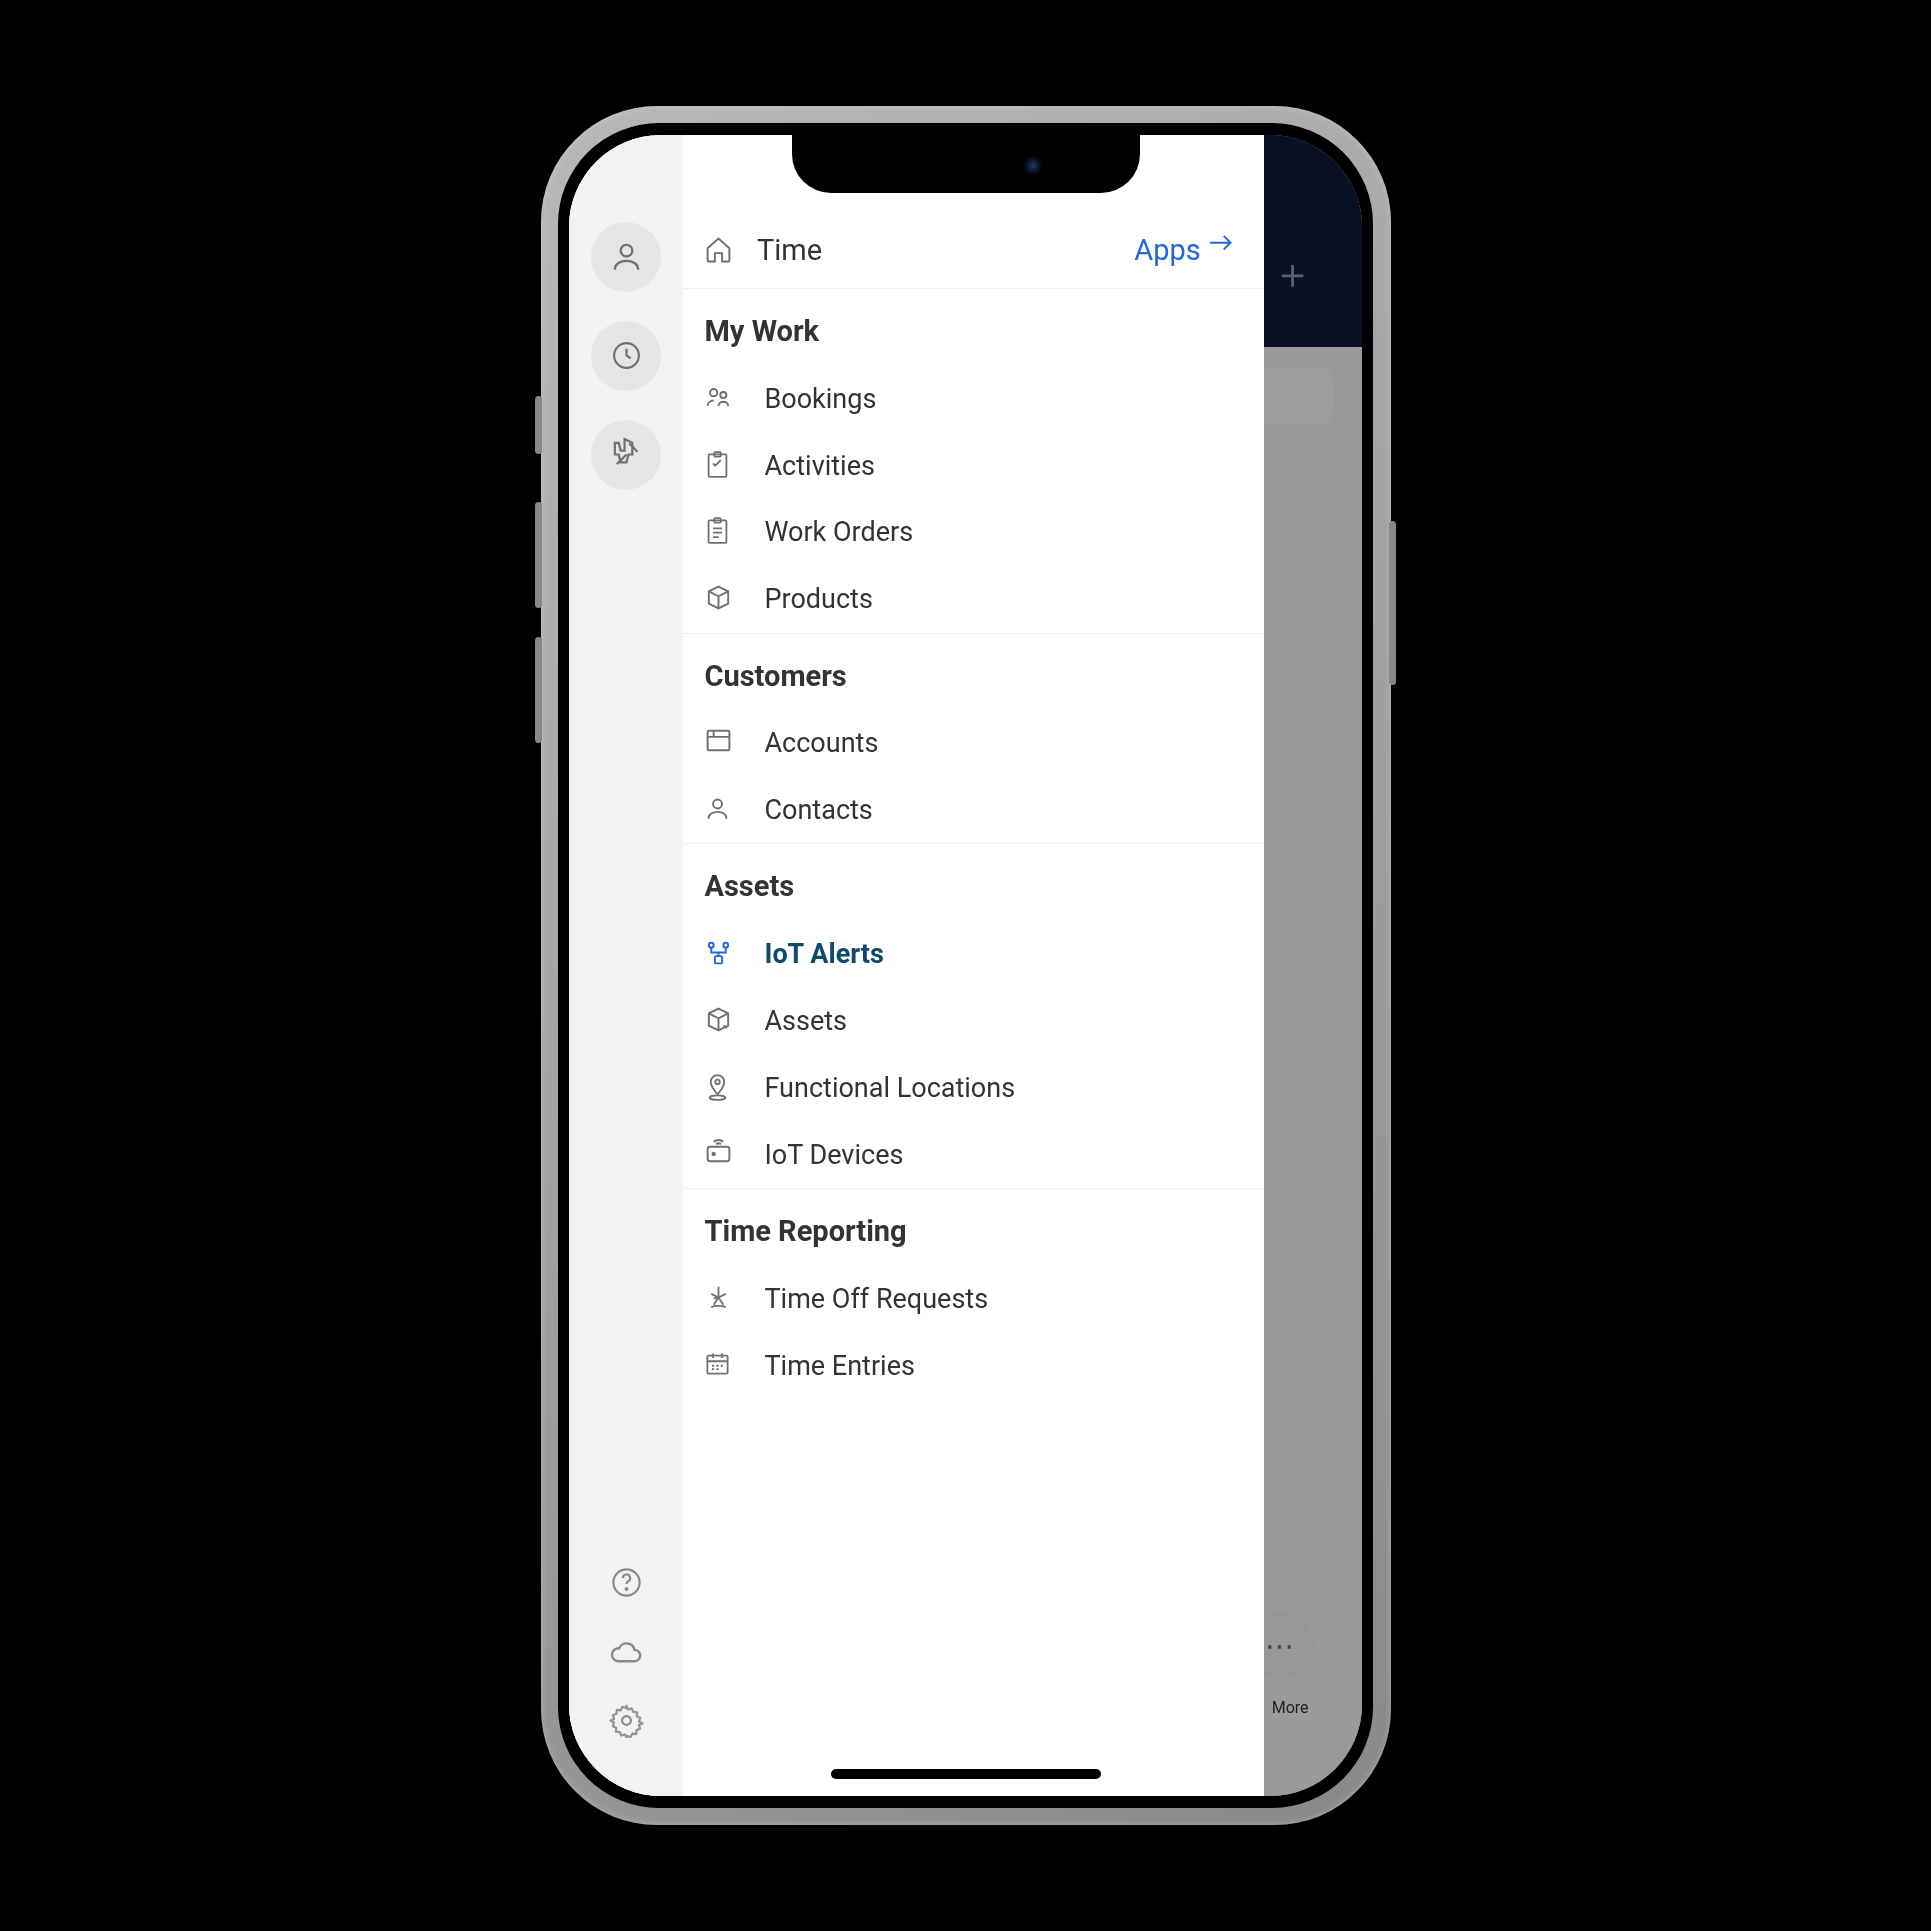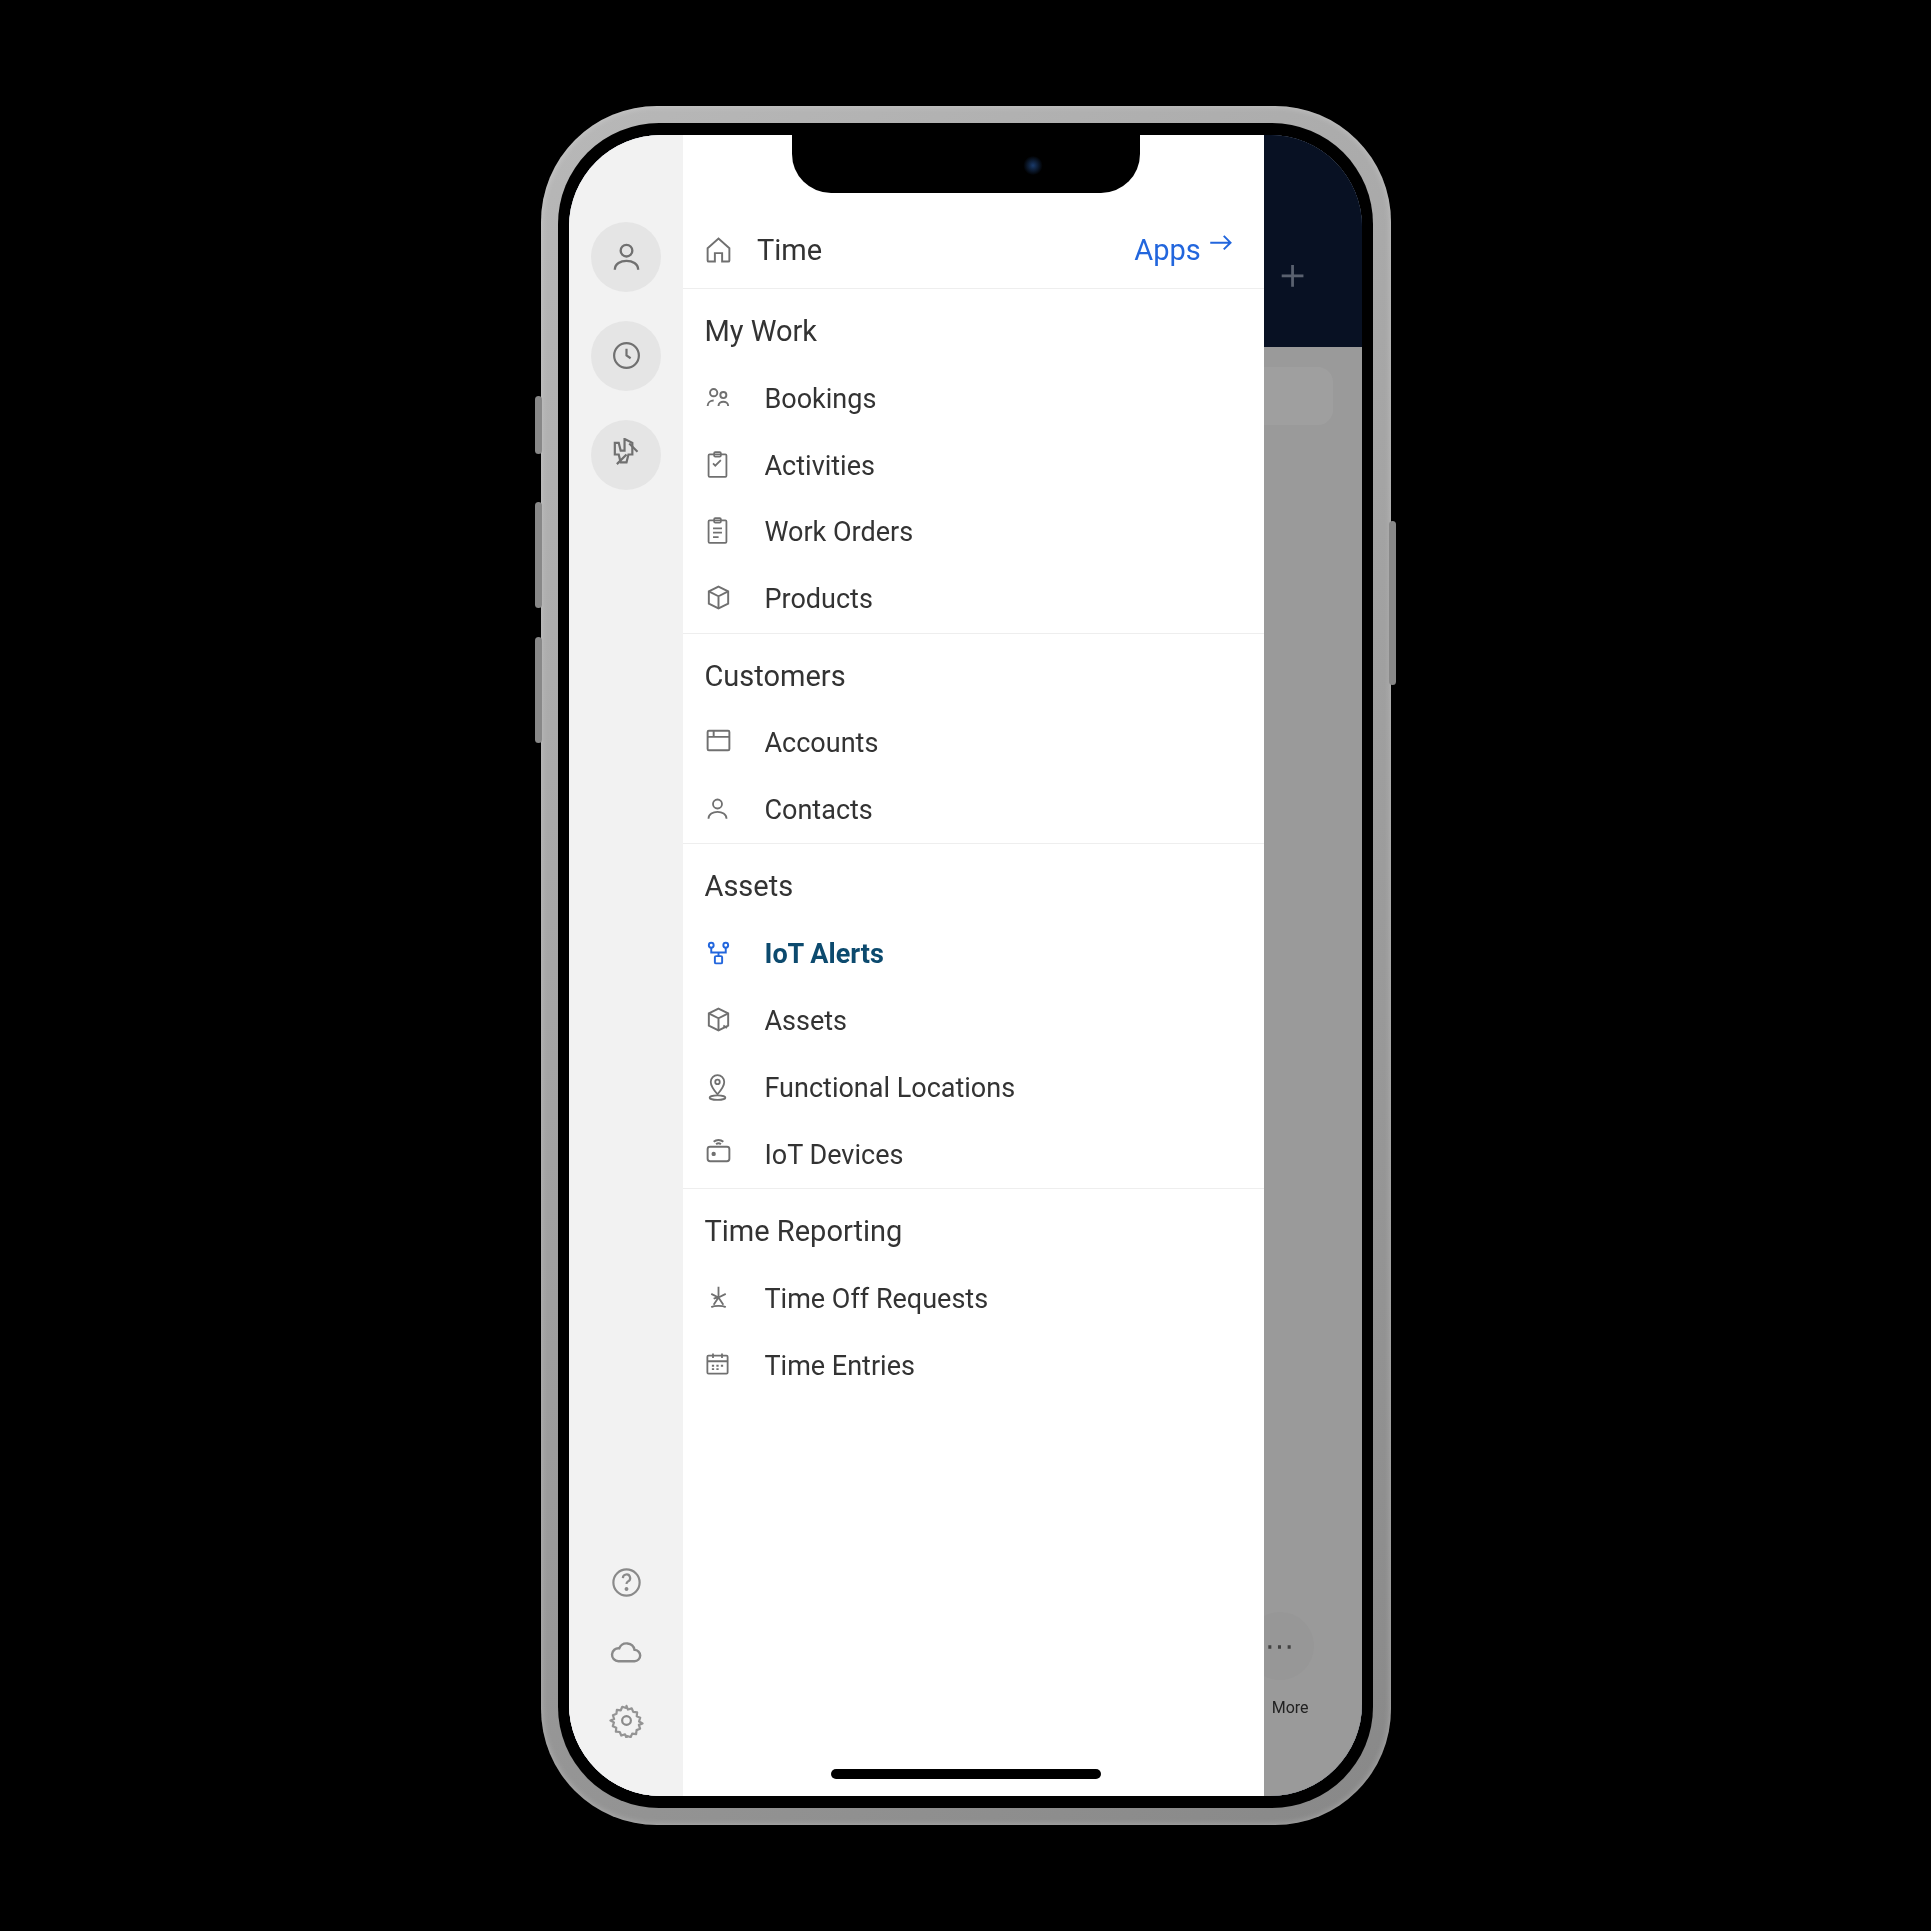--- a/index.html
+++ b/index.html
@@ -201,21 +201,21 @@
   font-size: 29px;
   color: #2266dd;
   display: flex;
   align-items: flex-start;
   gap: 7.7px;
 }
 .section-header {
   font-size: 29px;
   color: #333;
   padding: 25px 21px 17.4px;
-  font-weight: 400;
+  font-weight: 700;
 }
 .nav-item {
   display: flex;
   align-items: flex-start;
   padding: 17.4px 21px;
   font-size: 27px;
   color: #333;
 }
 .nav-item.active { color: #0c4a6e; font-weight: bold; }
 .nav-item.active .item-icon { color: #2266dd; }

